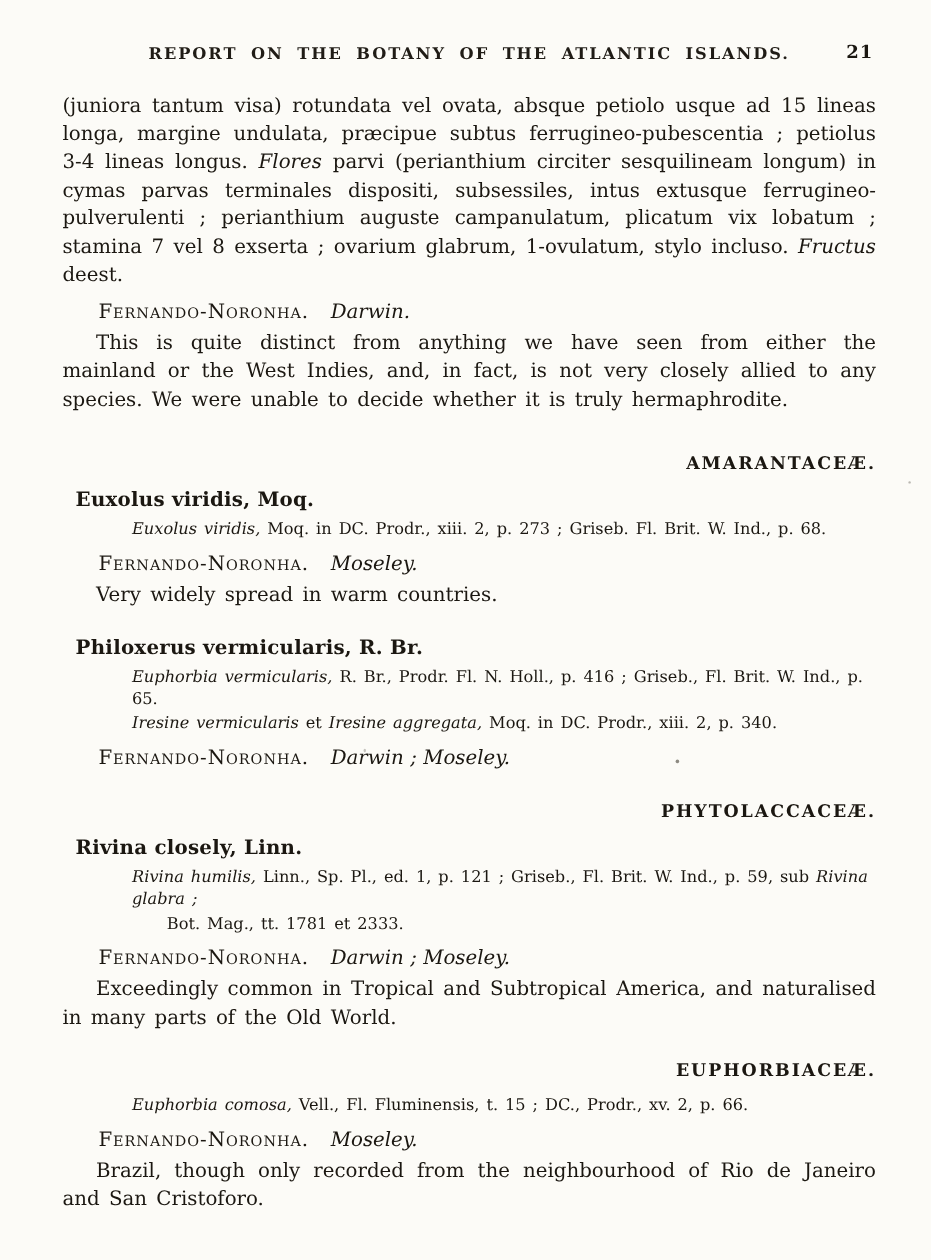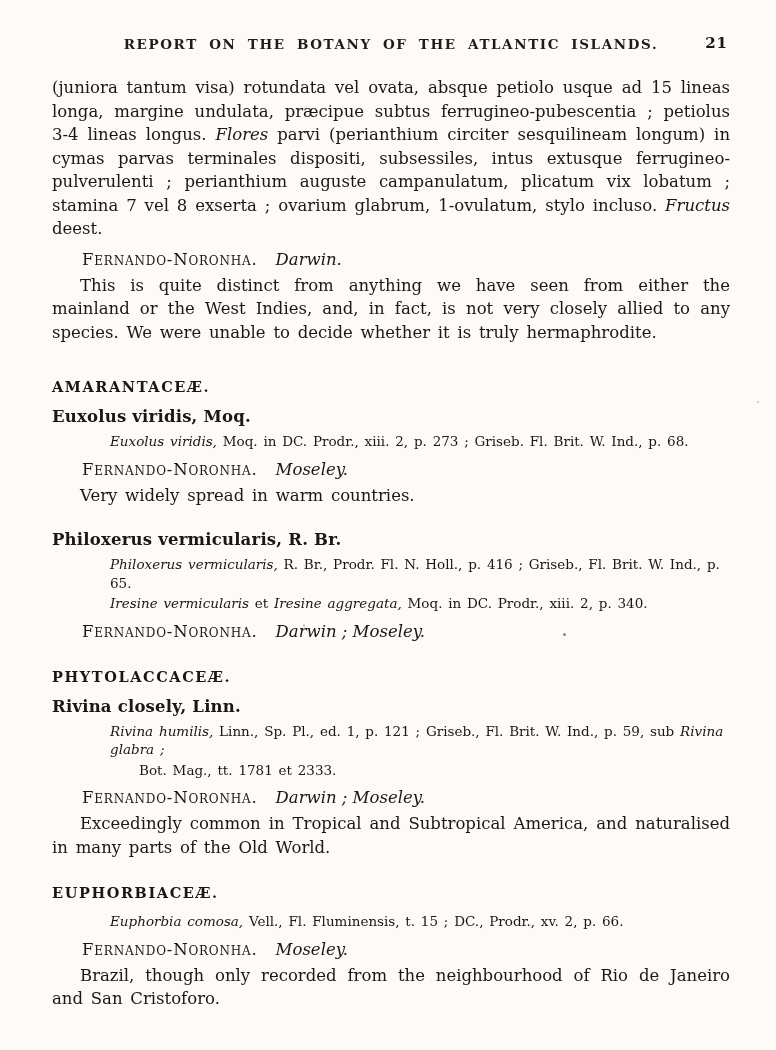--- a/index.html
+++ b/index.html
@@ -33,30 +33,30 @@
   p.indent { text-indent: 28px; }
   p.note { margin-top: 3px; }
 
   
   .locality { margin: 7px 0 3px; padding-left: 30px; font-size: 16.5px; line-height: 23px; }
   .locality .place { font-variant: small-caps; letter-spacing: 0.8px; font-weight: 500; }
   .locality .coll { font-style: italic; margin-left: 18px; }
 
   
   .family-heading {
-    text-align: left; font-weight: bold; font-size: 14.5px;
+    text-align: right; font-weight: bold; font-size: 14.5px;
     letter-spacing: 1.6px; word-spacing: 2px;
     margin: 25px 0 11px;
   }
   .family-heading.first { margin-top: 34px; }
 
   
   .species { margin-top: 8px; }
   .species + .species { margin-top: 22px; }
-  .species-name { font-size: 16.5px; font-weight: bold; margin: 0 0 4px; letter-spacing: 0.2px; line-height: 22px; }
+  .species-name { font-size: 16.5px; font-weight: bold; margin: 0 11px 4px; letter-spacing: 0.2px; line-height: 22px; }
 
   .citation { font-size: 13.5px; line-height: 18.5px; margin: 0 0 2px 58px; word-spacing: 1.5px; }
   .citation.cont { margin-left: 87px; }
   .citation i { font-style: italic; }
 
   i { font-style: italic; }
 
   
   .speck { position: absolute; background: #8d8a82; border-radius: 50%; }
   .speck1 { width: 3px; height: 3px; left: 563px; top: 633px; }
@@ -83,21 +83,21 @@
 
   <div class="species">
     <h3 class="species-name">Euxolus viridis, Moq.</h3>
     <p class="citation"><i>Euxolus viridis,</i><span> Moq. in DC. Prodr., xiii. 2, p. 273 ; Griseb.  Fl. Brit. W. Ind., p. 68.</span></p>
     <p class="locality"><span class="place">Fernando-Noronha.</span><span class="coll">Moseley.</span></p>
     <p class="body indent note">Very widely spread in warm countries.</p>
   </div>
 
   <div class="species">
     <h3 class="species-name">Philoxerus vermicularis, R. Br.</h3>
-    <p class="citation"><i>Philoxerus vermicularis,</i><span> R. Br., Prodr. Fl. N. Holl., p. 416 ; Griseb., Fl. Brit. W. Ind., p. 65.</span></p>
+    <p class="citation"><i>Euphorbia vermicularis,</i><span> R. Br., Prodr. Fl. N. Holl., p. 416 ; Griseb., Fl. Brit. W. Ind., p. 65.</span></p>
     <p class="citation"><i>Iresine vermicularis</i><span> et </span><i>Iresine aggregata,</i><span> Moq. in DC. Prodr., xiii. 2, p. 340.</span></p>
     <p class="locality"><span class="place">Fernando-Noronha.</span><span class="coll">Darwin ; Moseley.</span></p>
   </div>
 
   <h2 class="family-heading">PHYTOLACCACEÆ.</h2>
 
   <div class="species">
     <h3 class="species-name">Rivina closely, Linn.</h3>
     <p class="citation"><i>Rivina humilis,</i><span> Linn., Sp. Pl., ed. 1, p. 121 ; Griseb., Fl. Brit. W. Ind., p. 59, sub </span><i>Rivina glabra ;</i></p>
     <p class="citation cont"><span>Bot. Mag., tt. 1781 et 2333.</span></p>

